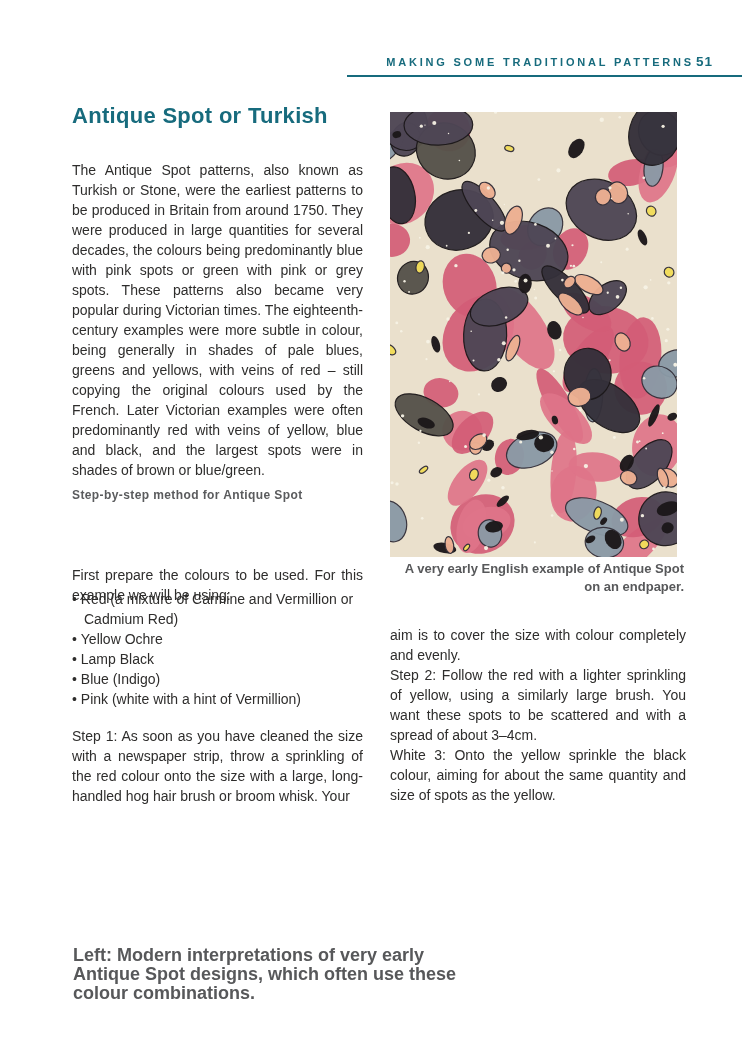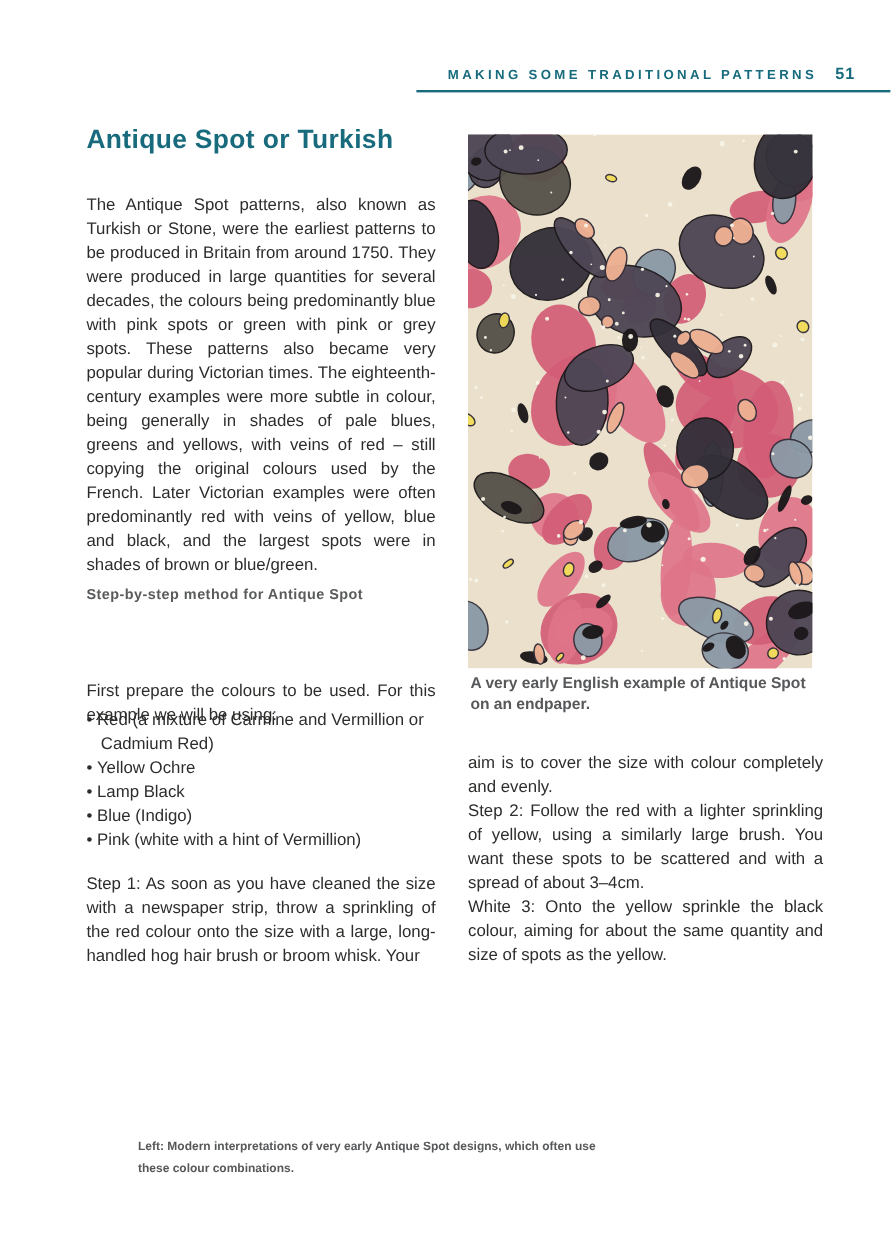--- a/index.html
+++ b/index.html
@@ -1,46 +1,46 @@
 <!DOCTYPE html>
 <html><head>
 <meta charset="utf-8">
 <style>
   html,body{margin:0;padding:0;background:#ffffff;}
   .page{
     position:relative;width:744px;height:1047px;background:#ffffff;
     font-family:"Liberation Sans",sans-serif;overflow:hidden;color:#2e2d2c;
   }
   
-  .header{position:absolute;top:54px;right:31px;display:flex;align-items:baseline;gap:15px;color:#176b7d;}
+  .header{position:absolute;top:54px;right:31px;display:flex;align-items:baseline;gap:2px;color:#176b7d;}
   .running-title{font-size:11px;font-weight:bold;letter-spacing:2.8px;}
   .pagenum{font-size:13.5px;font-weight:bold;letter-spacing:1px;}
   .header-rule{position:absolute;top:75px;left:347px;width:395px;height:2px;background:#176b7d;}
 
   
   .article-title{position:absolute;left:72px;top:103px;margin:0;font-size:22px;font-weight:bold;color:#176b7d;letter-spacing:.3px;}
   .body-text{font-size:14px;line-height:20px;color:#2e2d2c;text-align:justify;}
   .intro{position:absolute;left:72px;top:146px;width:291px;}
   .subhead{position:absolute;left:72px;top:485px;width:262px;margin:0;font-size:12px;font-weight:bold;color:#5a5b5d;line-height:21px;letter-spacing:.4px;}
   .colours-intro{position:absolute;left:72px;top:551px;width:291px;}
   .colours-list{position:absolute;left:72px;top:589px;width:291px;margin:0;padding:0;list-style:none;font-size:14px;line-height:20px;}
   .colours-list li{padding-left:12px;text-indent:-12px;}
   .colours-list li::before{content:"\2022\00a0";}
   .step1-para{position:absolute;left:72px;top:726px;width:291px;margin:0;}
   .step-label{font-weight:normal;}
 
   
   .figure{position:absolute;left:390px;top:112px;width:287px;height:445px;}
   .figure svg{display:block;}
-  .fig-caption{position:absolute;left:392px;top:560px;width:292px;font-size:13px;font-weight:bold;color:#57585a;line-height:18px;}
+  .fig-caption{position:absolute;left:392px;top:560px;width:292px;font-size:13px;font-weight:bold;color:#57585a;line-height:18px;text-align:right;}
   .right-text{position:absolute;left:390px;top:625px;width:296px;}
   .right-text p{margin:0;}
 
   
-  .caption-bottom{position:absolute;left:73px;top:946px;width:400px;font-size:10px;font-weight:bold;color:#57585a;line-height:19px;margin-left:42px;}
+  .caption-bottom{position:absolute;left:73px;top:946px;width:400px;font-size:18px;font-weight:bold;color:#57585a;line-height:19px;}
 </style>
 </head>
 <body>
 
 <div class="page">
 
   <div class="header">
     <span class="running-title">MAKING SOME TRADITIONAL PATTERNS</span>
     <span class="pagenum">51</span>
   </div>

